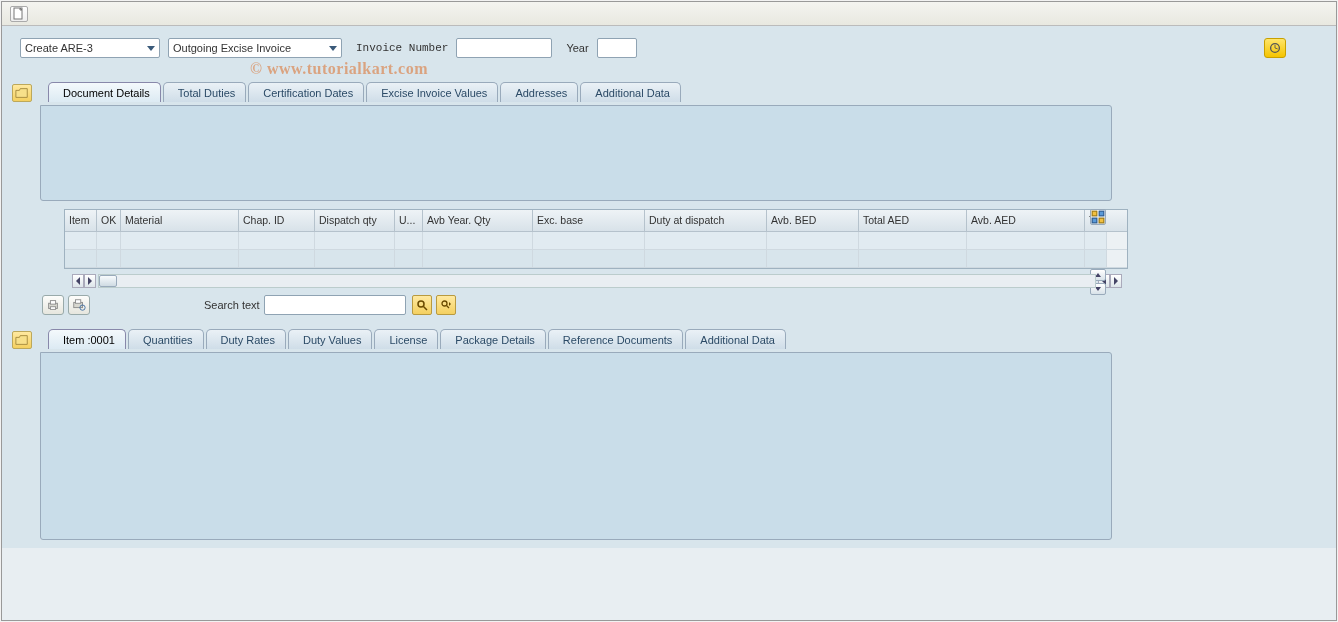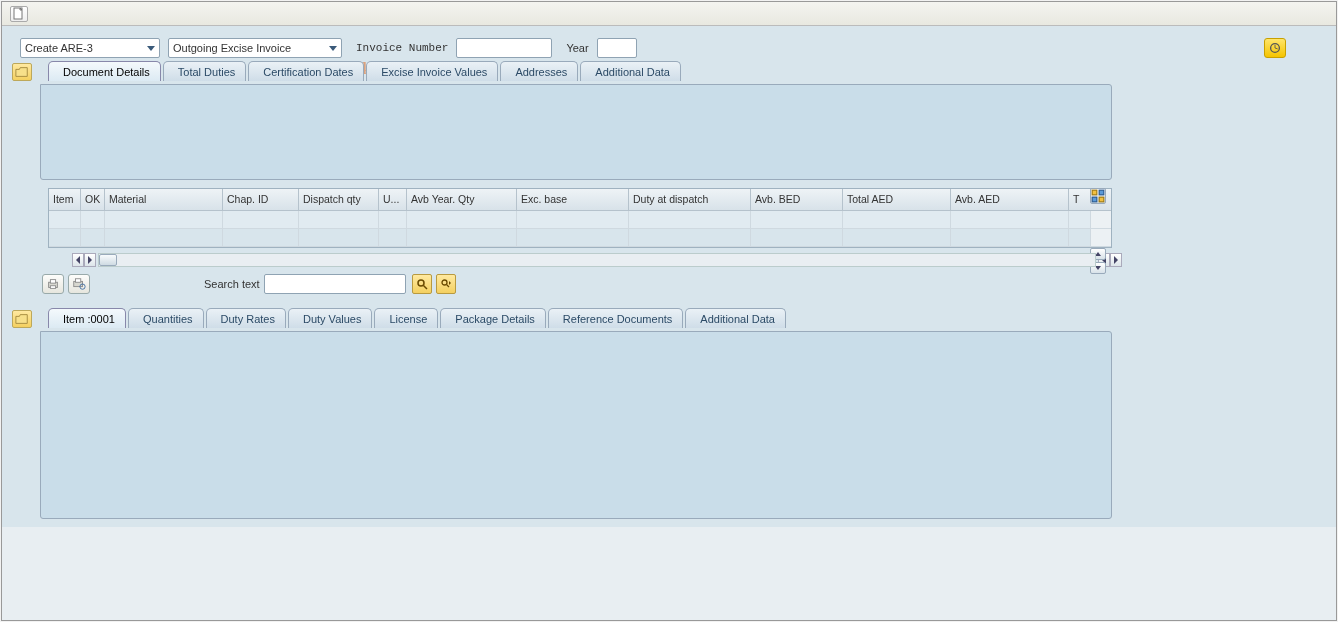--- a/index.html
+++ b/index.html
@@ -45,21 +45,21 @@
     cursor: pointer;
   }
   .content {
     background: #d8e5ec;
     padding: 12px 10px 8px 10px;
   }
   .filter-row {
     display: flex;
     align-items: center;
     gap: 8px;
-    margin-bottom: 3px;
+    margin-bottom: 24px;
   }
   .dropdown {
     height: 20px;
     background: #fff;
     border: 1px solid #8fa3b3;
     font-size: 11px;
     padding: 0 18px 0 4px;
     appearance: none;
     position: relative;
     display: flex; align-items:center;
@@ -148,21 +148,21 @@
     border-radius:0 3px 3px 3px;
     margin-top:-1px;
     position:relative;
     z-index:1;
   }
   .tab-panel.h1{height:96px;}
   .tab-panel.h2{height:188px;}
 
   
   .grid-wrap{
-    margin:8px 8px 2px 36px;
+    margin:8px 8px 2px 52px;
     width:1064px;
     border:1px solid #9fb2c0;
     background:#ecf1f4;
   }
   .grid-head{
     display:flex;
     background:linear-gradient(#eef3f6,#d8e2e9);
     border-bottom:1px solid #b5c2cc;
     height:22px;
     align-items:stretch;

